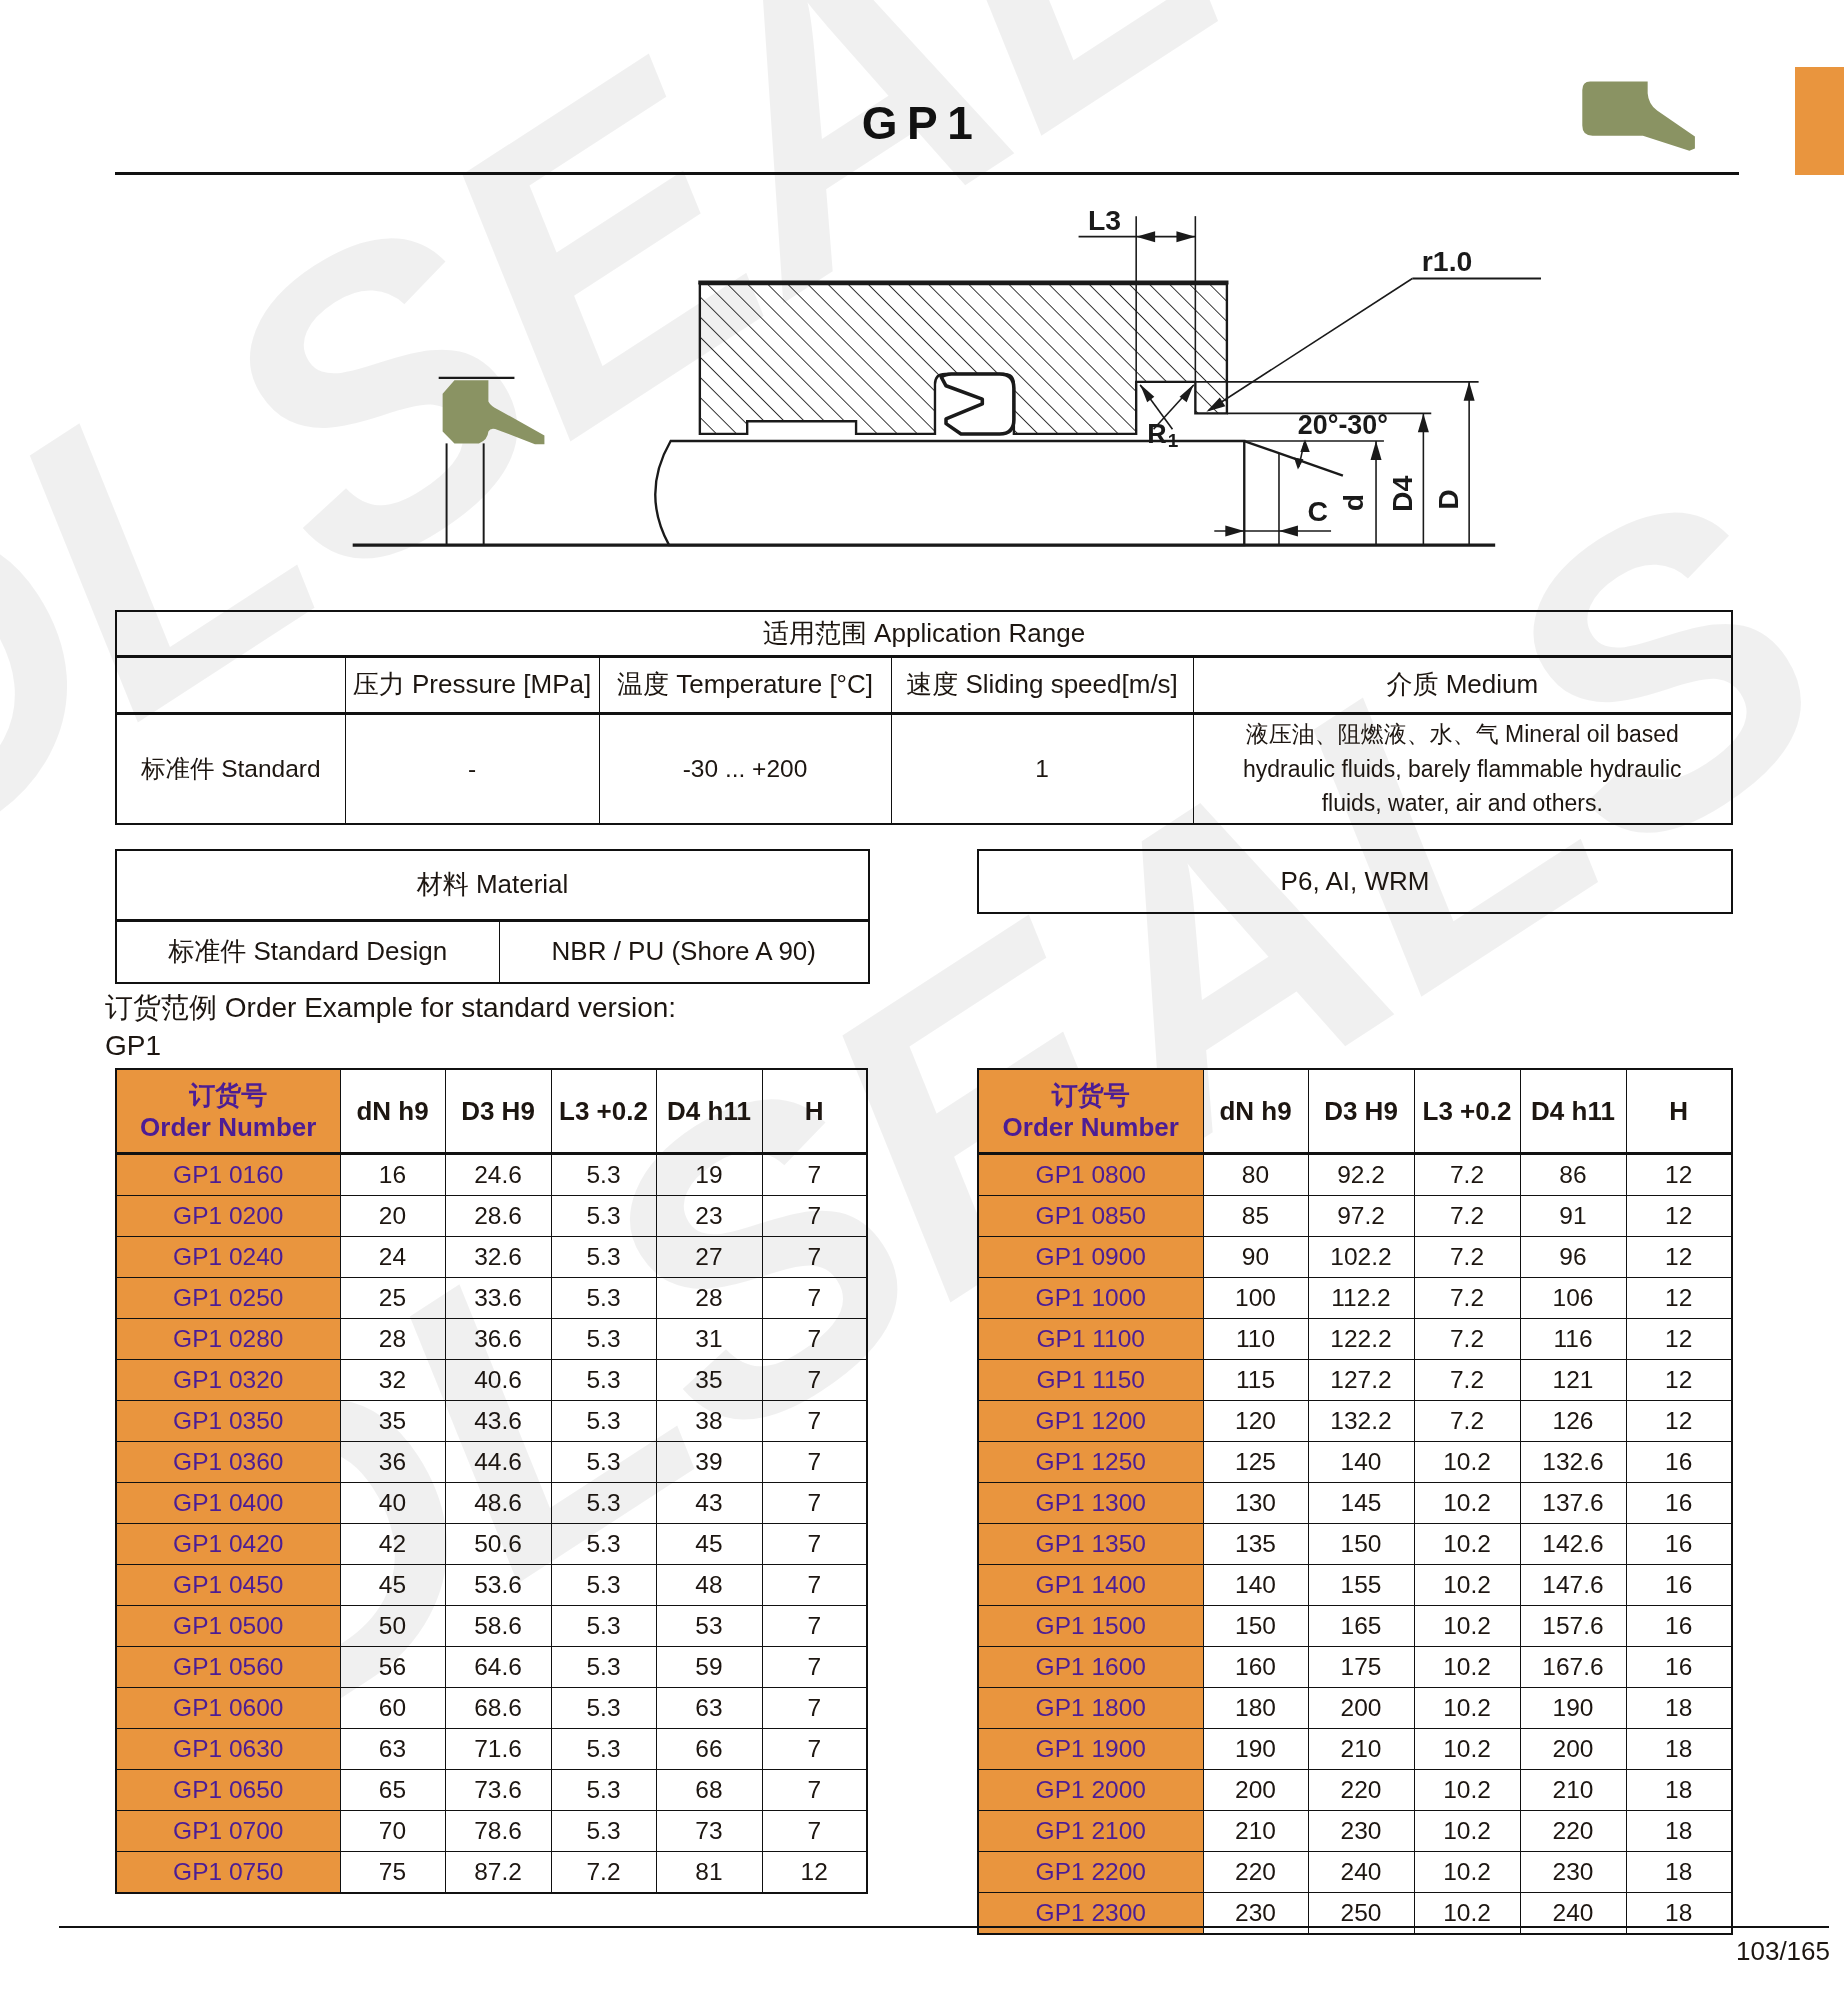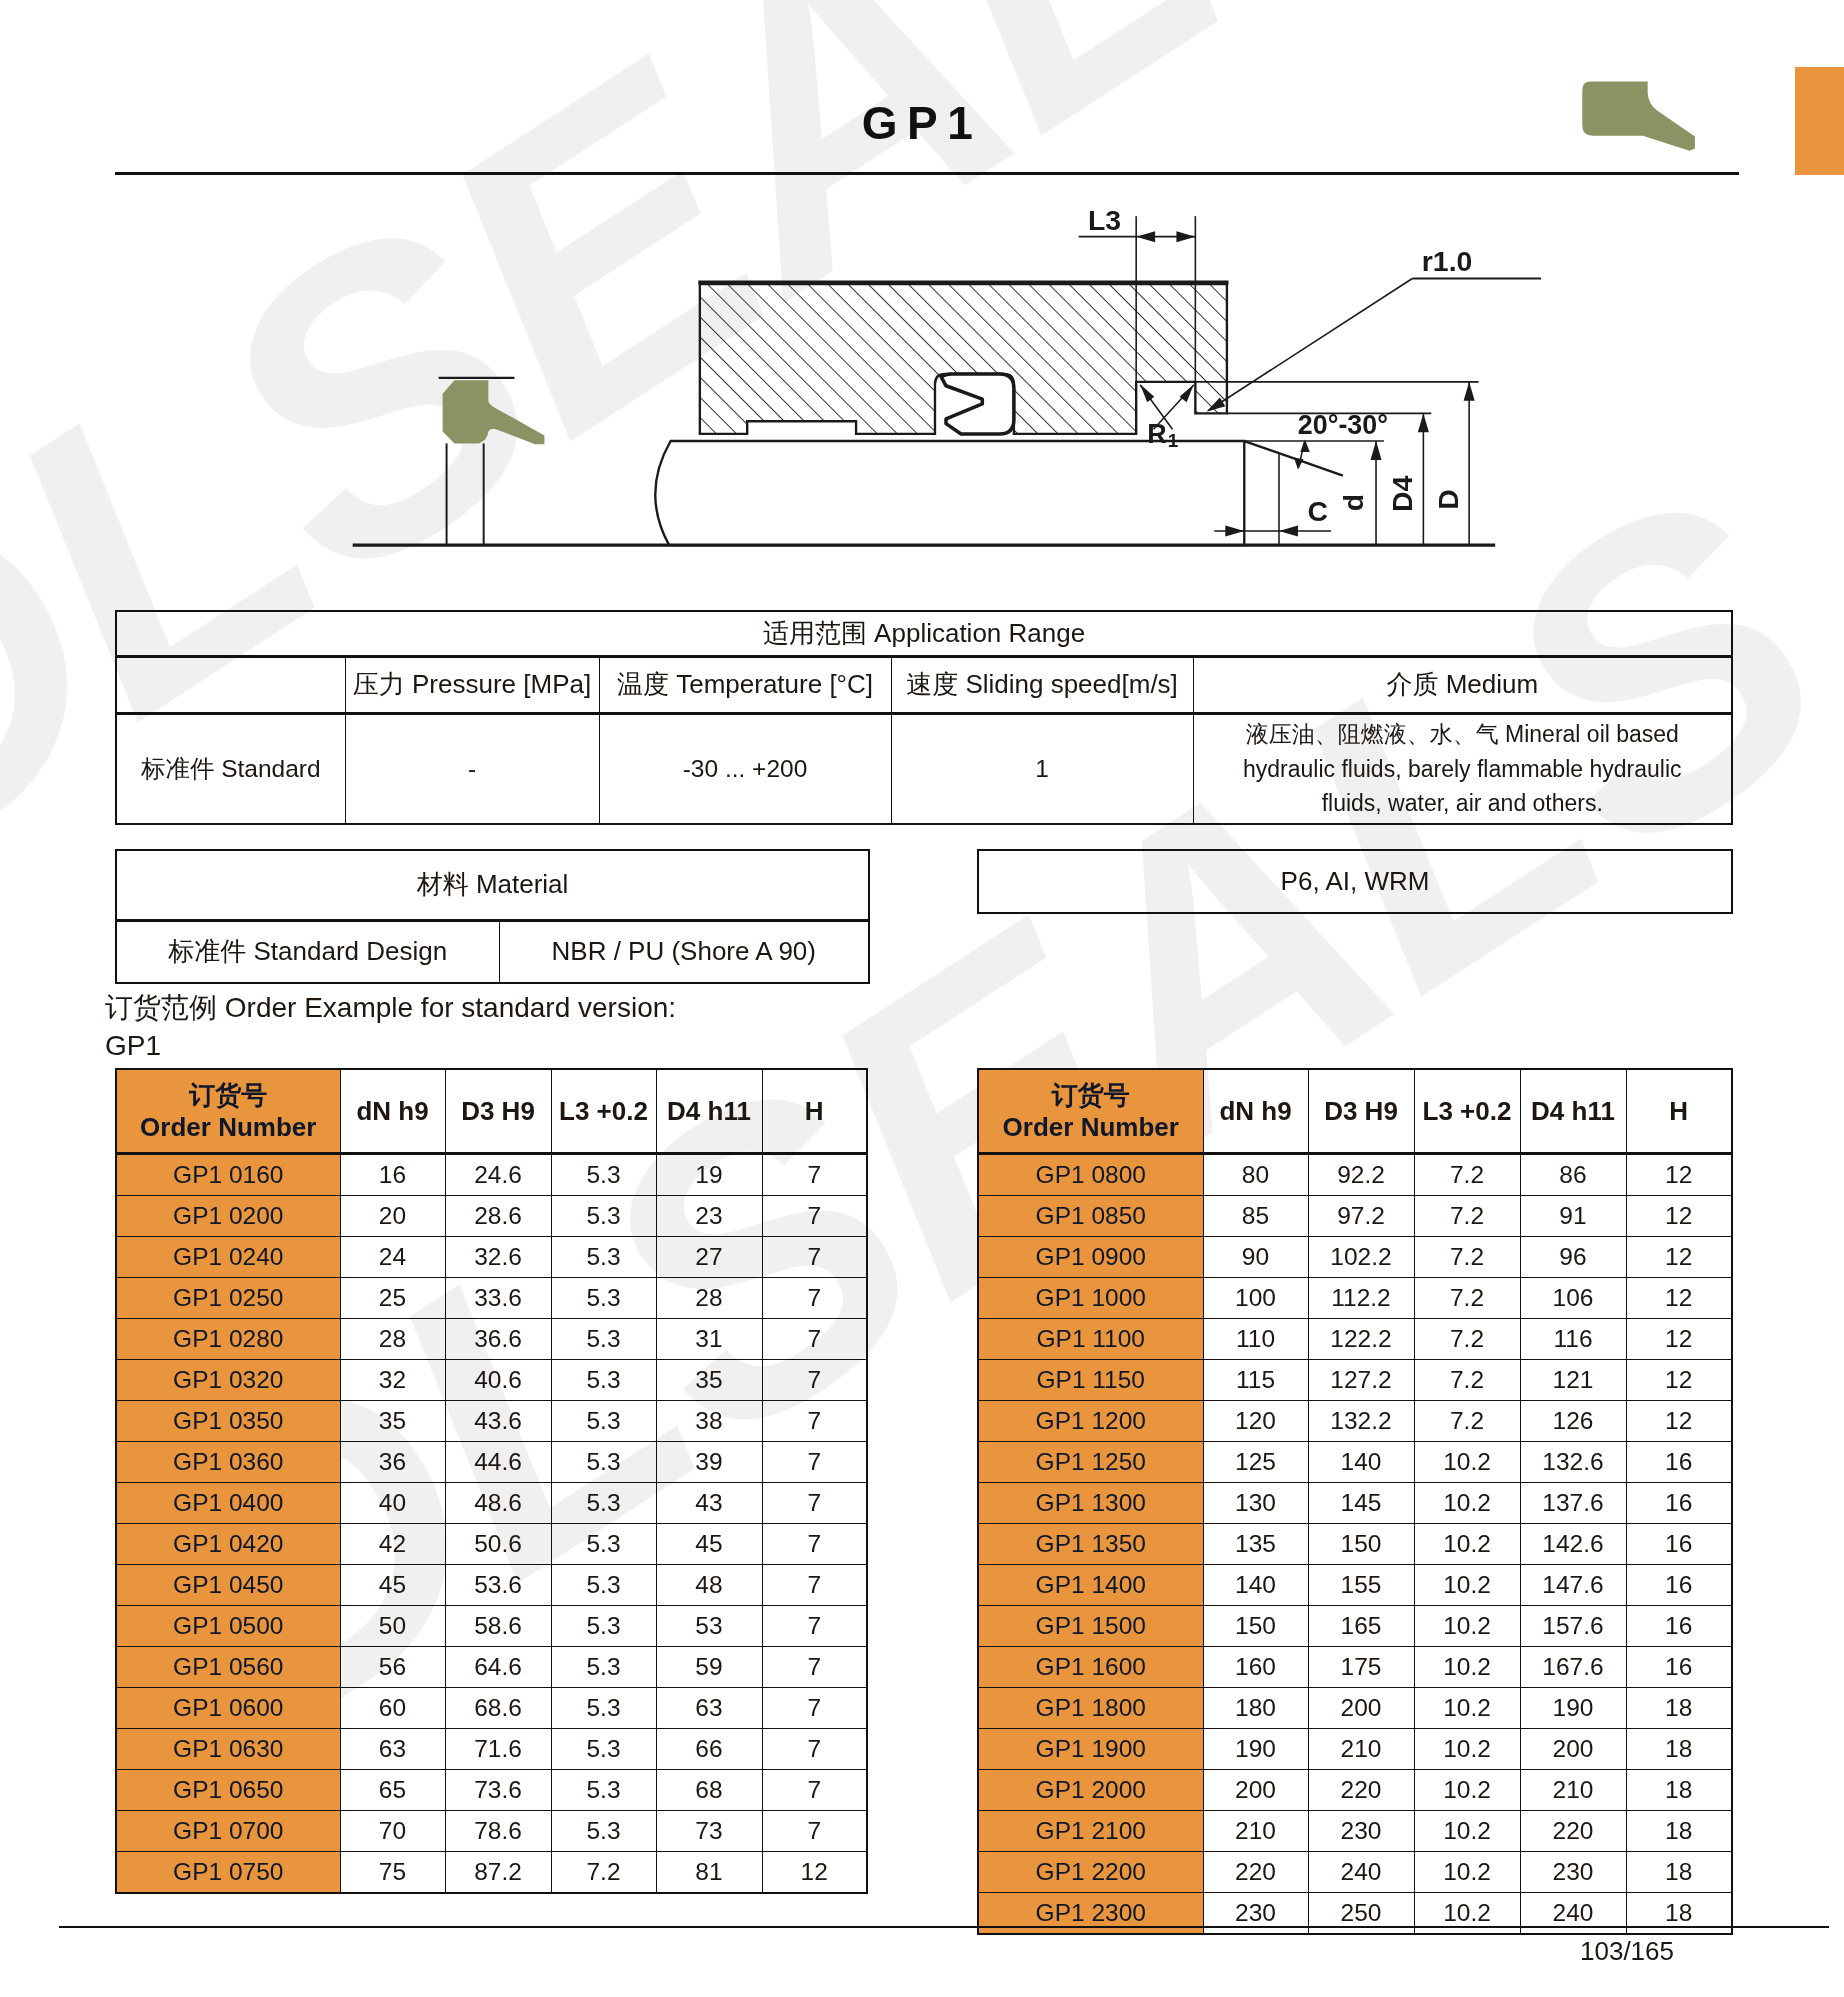--- a/index.html
+++ b/index.html
@@ -45,26 +45,26 @@
   #groove-table{left:977px;top:849px;width:754px;}
   #mat-table .hrow,#groove-table .hrow{height:70px;font-size:26px;margin-left:30px;}
   #mat-table .drow,#groove-table .drow{height:63px;font-size:26px;}
   #mat-table .hrow td,#groove-table .hrow td{border-bottom:3.2px solid #111;}
   
   #order-example-1{left:105px;top:989px;font-size:28px;z-index:2;}
   #order-example-2{left:105px;top:1030px;font-size:28px;z-index:2;}
   
   .dim-table thead th{height:82px;font-size:26px;font-weight:bold;border-bottom:3.2px solid #111;line-height:1.25;}
   .dim-table td{height:40px;font-size:24.5px;}
-  .dim-table .oc{background:var(--accent);color:#0f172a;}
+  .dim-table .oc{background:var(--accent);color:#4c1d95;}
   #dim-table-left{left:115px;top:1068px;width:751px;}
   #dim-table-right{left:977px;top:1068px;width:754px;}
   
   #footer-line{left:59px;top:1926px;width:1770px;height:2.4px;background:#111;z-index:2;}
-  #page-number{left:1580px;top:1936px;width:250px;text-align:left;font-size:26px;z-index:2;}
+  #page-number{left:1580px;top:1936px;width:250px;text-align:right;font-size:26px;z-index:2;}
 </style>
 </head>
 <body style="--accent: #E9953E;">
 
 <div class="wm" style="left:-427px;top:32px;">DLSEALS</div>
 <div class="wm" style="left:-47px;top:893px;">DLSEALS</div>
 
 <div id="page-title" class="abs">GP1</div>
 <div id="title-underline" class="abs"></div>
 <div id="corner-tab" class="abs" style="background: rgb(233, 149, 62);"></div>

